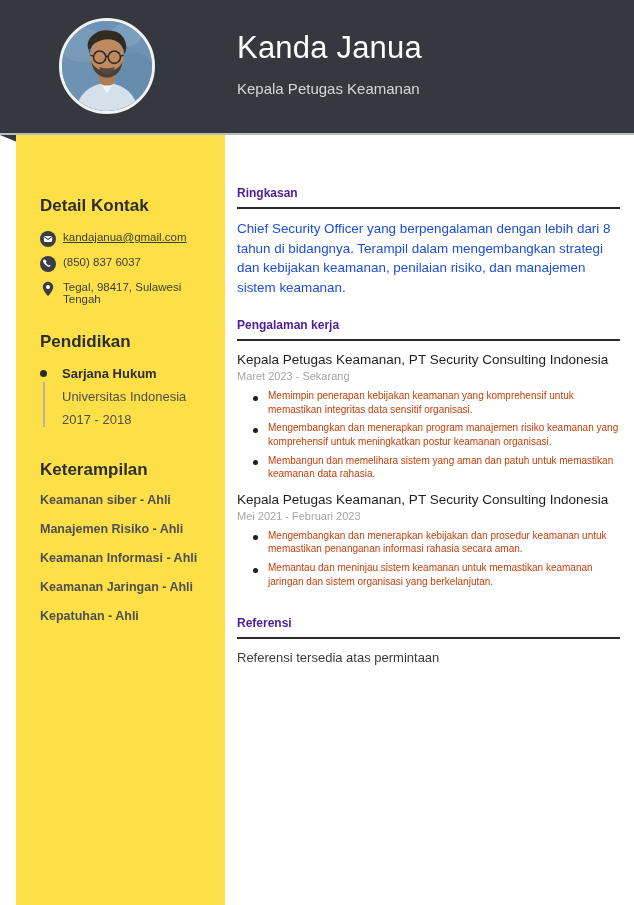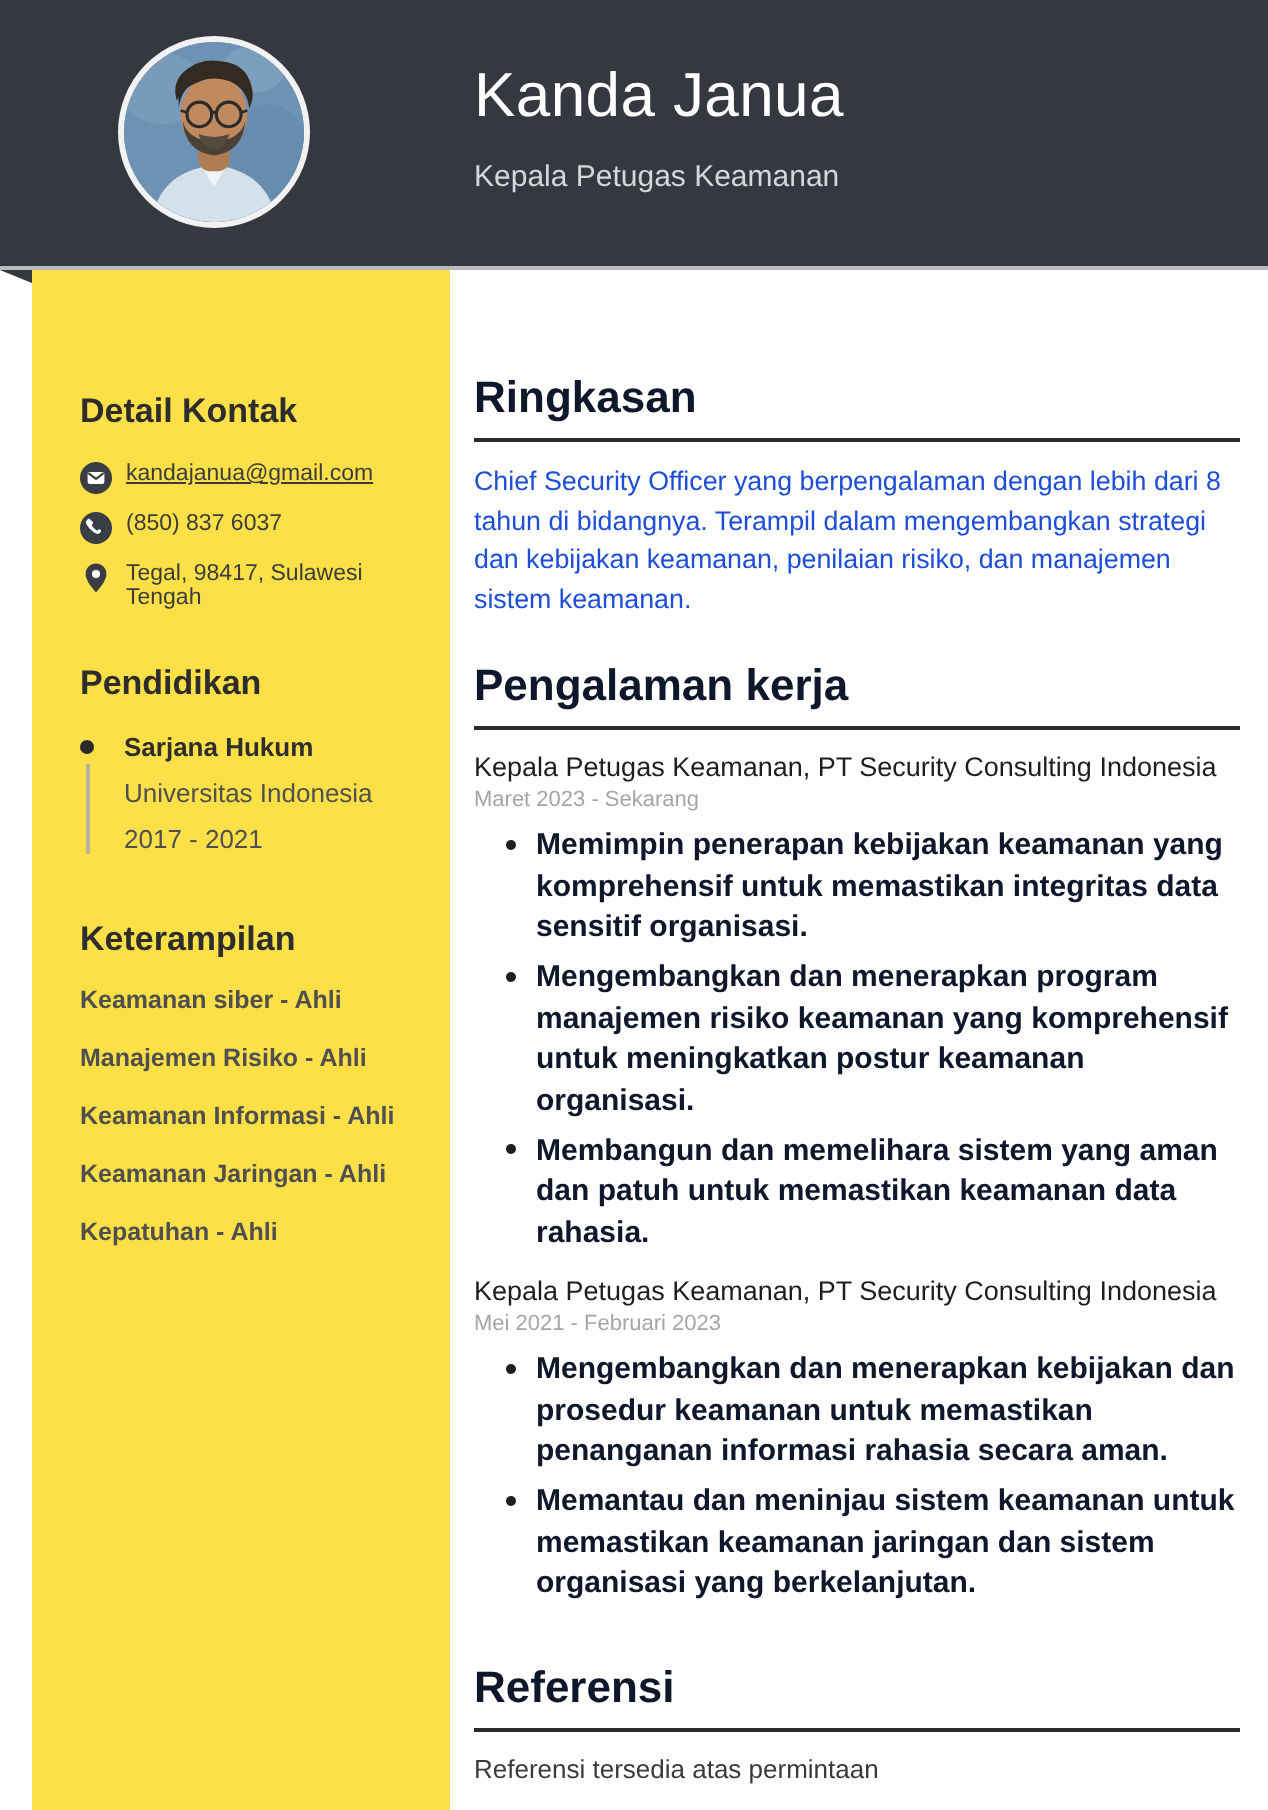--- a/index.html
+++ b/index.html
@@ -65,34 +65,34 @@
 
   .skills-heading { margin-top:30px; }
   .skills-list { margin-top:13px; list-style:none; }
   .skills-list li { font-size:12.5px; color:#4f4f4f; margin-bottom:15px;font-weight:bold; }
 
   
   .main {
     position:absolute; left:237px; top:186px; width:383px;
   }
   .section-heading {
-    font-size:22px; font-weight:700; color:#0f172a;
+    font-size:12px; font-weight:700; color:#4c1d95;
     padding-bottom:7px; border-bottom:2px solid #2a2a2a;
   }
   .summary-text {
     margin-top:10px; font-size:13.4px; line-height:1.46; color:#1d4ed8;
   }
   .experience { margin-top:21px; }
   .job { margin-top:11px; }
   .job-name { font-size:13.5px; font-weight:400; color:#1e1e1e; }
   .job-dates { font-size:11px; color:#a5a5a5; margin-top:3px; }
   .job-bullets { list-style:none; margin-top:7px; }
   .job-bullets li {
-    position:relative; padding-left:31px; font-size:15px; line-height:1.36;
-    color:#0f172a; margin-bottom:5px;font-weight:bold;
+    position:relative; padding-left:31px; font-size:10px; line-height:1.36;
+    color:#c2410c; margin-bottom:5px;
   }
   .job-bullets li::before {
     content:""; position:absolute; left:16px; top:6.5px;
     width:5px; height:5px; border-radius:50%; background:#1e1e1e;
   }
   .references { margin-top:28px; }
   .references-text { margin-top:11px; font-size:13px; color:#3a3a3a; }
 </style>
 </head>
 <body>
@@ -162,21 +162,21 @@
     </div>
   </div>
 
   <div class="side-heading edu-heading">Pendidikan</div>
 
   <div class="edu-entry">
     <span class="edu-dot"></span>
     <span class="edu-line"></span>
     <div class="edu-degree">Sarjana Hukum</div>
     <div class="edu-school">Universitas Indonesia</div>
-    <div class="edu-dates">2017 - 2021</div>
+    <div class="edu-dates">2017 - 2018</div>
   </div>
 
   <div class="side-heading skills-heading">Keterampilan</div>
 
   <ul class="skills-list">
     <li>Keamanan siber - Ahli</li>
     <li>Manajemen Risiko - Ahli</li>
     <li>Keamanan Informasi - Ahli</li>
     <li>Keamanan Jaringan - Ahli</li>
     <li>Kepatuhan - Ahli</li>

